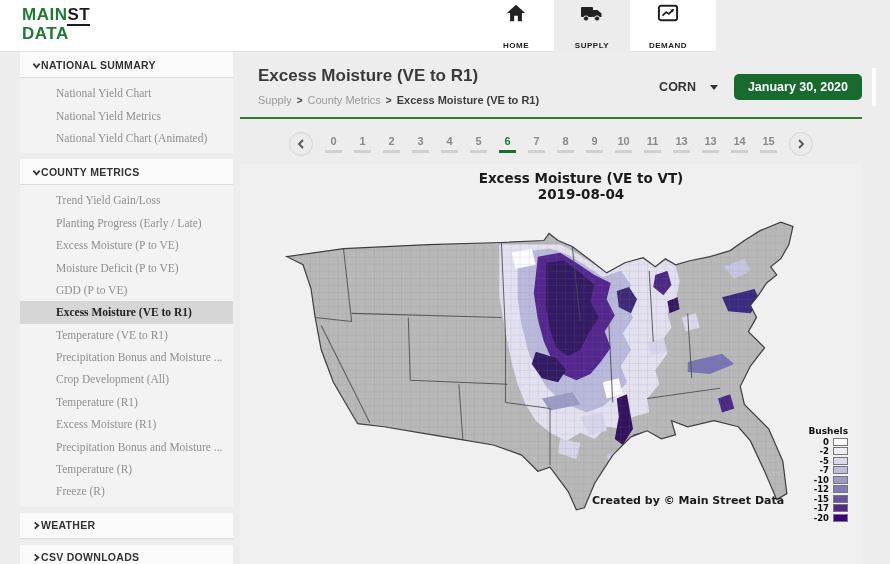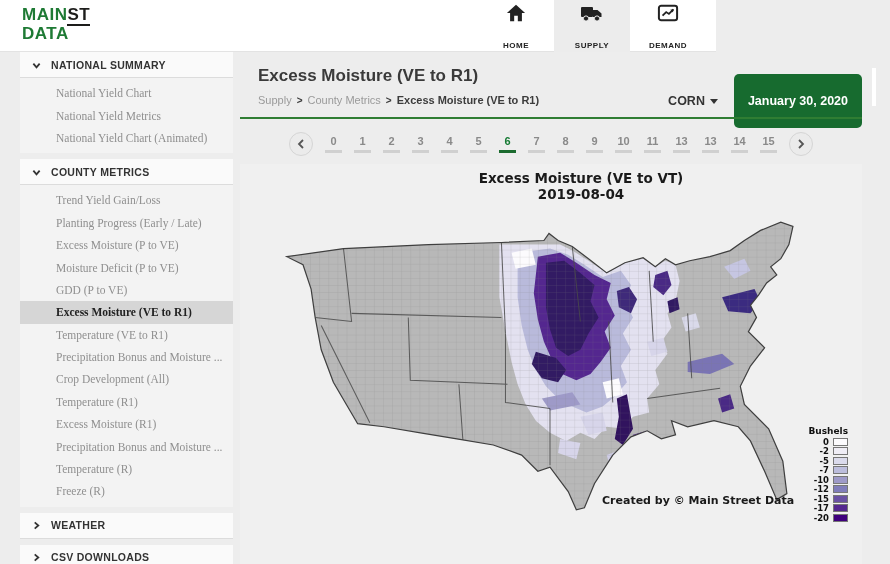--- a/index.html
+++ b/index.html
@@ -17,42 +17,42 @@
   .nav-item { width:76px; height:52px; display:flex; flex-direction:column; align-items:center;
               justify-content:center; gap:18px; cursor:pointer; }
   .nav-item.active { background:#ececec; }
   .nav-item svg { display:block; }
   .nav-label { font-size:8px; font-weight:bold; color:#222; letter-spacing:.5px; }
 
   
   .sidebar { position:absolute; left:20px; top:52px; width:213px; bottom:0; background:#ededed; }
   .side-section { margin-bottom:6px; }
   .side-header { height:26px; background:#fafafa; border-bottom:1px solid #dcdcdc;
-                 display:flex; align-items:center; padding-left:12px; gap:10px; cursor:pointer; }
+                 display:flex; align-items:center; padding-left:12px; cursor:pointer; }
   .side-header span.lbl { font-size:10.5px; font-weight:bold; color:#333; letter-spacing:.3px; }
   .side-items { background:#f3f3f3; padding:4px 0;font-family:Liberation Serif, serif; }
   .side-item { height:22.4px; display:flex; align-items:center; padding-left:36px;
                font-size:11.5px; color:#8f8f8f; cursor:pointer; }
   .side-item.selected { background:#d6d6d6; color:#222; font-weight:bold; }
 
   
   .main { position:absolute; left:240px; top:52px; width:630px; bottom:0; }
   .page-head { position:relative; height:66px; }
   .page-title { position:absolute; left:18px; top:14px; font-size:17px; font-weight:bold; color:#3a3a3a; }
   .breadcrumb { position:absolute; left:18px; top:42px; font-size:11px; color:#9a9a9a;
                 display:flex; gap:5px; align-items:center; }
   .breadcrumb .sep { color:#3c3c3c; font-weight:bold; font-size:10px; }
   .breadcrumb .last { color:#3c3c3c; font-weight:bold; }
   .head-controls { position:absolute; right:8px; top:22px; display:flex; align-items:center; gap:16px; }
   .commodity { font-size:12.5px; font-weight:bold; color:#333; display:flex; align-items:center;
-               gap:5px; cursor:pointer; }
+               gap:14px; cursor:pointer; }
   .caret-down { width:0; height:0; border-left:4px solid transparent; border-right:4px solid transparent;
                 border-top:5px solid #333; }
   .date-btn { background:#176b2f; color:#ffffff; font-size:12.5px; font-weight:bold;
-              padding:20px 14px; border-radius:5px; border:none; cursor:pointer; }
+              padding:6px 14px; border-radius:5px; border:none; cursor:pointer; }
   .head-divider { position:absolute; right:-6px; top:16px; width:4px; height:38px; background:#ffffff; }
   .green-rule { position:absolute; left:0; top:65px; width:622px; border-top:2px solid #2f7d33; }
 
   
   .pager { position:absolute; left:0; top:72px; width:622px; height:40px;
            display:flex; align-items:center; justify-content:center; gap:12px; }
   .pager-arrow { width:24px; height:24px; border-radius:50%; background:#ebebeb;
                  border:1px solid #d5d5d5; display:flex; align-items:center; justify-content:center;
                  cursor:pointer; }
   .pager-num { font-size:11px; font-weight:bold; color:#8a8a8a; width:17px; text-align:center;
@@ -63,21 +63,21 @@
   .map-panel { position:absolute; left:0; top:112px; width:622px; height:400px; background:#f0f0f0; }
   .map-title { position:absolute; left:0; top:6px; width:100%; text-align:center;
                transform:translateX(30px); font-family:"DejaVu Sans", sans-serif;
                font-size:13.5px; font-weight:bold; color:#1a1a1a; line-height:16px; }
   .map-svg { position:absolute; left:6px; top:36px; }
   .map-legend { position:absolute; right:14px; top:262px; font-family:"DejaVu Sans", sans-serif; }
   .legend-title { font-size:9px; font-weight:bold; color:#111; text-align:right; margin-bottom:1px; }
   .legend-row { display:flex; align-items:center; justify-content:flex-end; gap:4px; height:9.5px; }
   .legend-label { font-size:8.5px; font-weight:bold; color:#111; }
   .legend-swatch { width:15px; height:8px; border:0.5px solid #777; }
-  .map-attrib { position:absolute; left:362px; top:330px; font-family:"DejaVu Sans", sans-serif;
+  .map-attrib { position:absolute; left:352px; top:330px; font-family:"DejaVu Sans", sans-serif;
                 font-size:11px; font-weight:bold; color:#1a1a1a; }
 </style>
 </head>
 <body>
 
 <div class="topbar">
   <div class="logo">
     <div><span class="green">MAIN</span><span class="dark">ST</span></div>
     <div><span class="green">DATA</span></div>
   </div>

